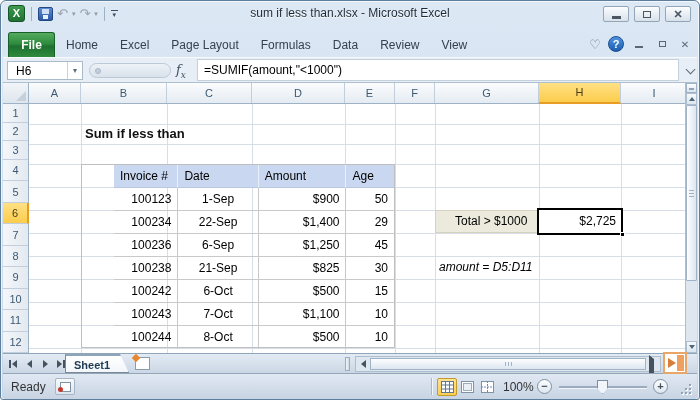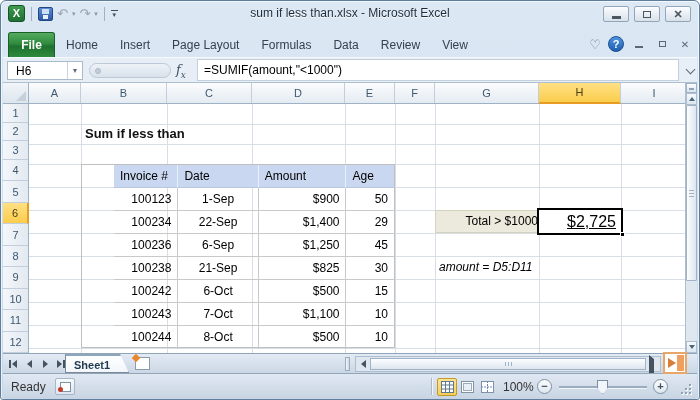--- a/index.html
+++ b/index.html
@@ -69,22 +69,22 @@
   .rh.sel { background:linear-gradient(#FFE084,#FBCD4D); border-right:2px solid #E79C23; margin-right:-1px; color:#4A3C14; }
   .sheet-title { position:absolute; left:82px; top:20px; height:20px; line-height:20px; font-size:13px; font-weight:bold; color:#111; }
   .xtable { position:absolute; left:78px; top:60px; width:314px; height:184px; border:1px solid #BFBFBF; }
   .trow { display:flex; height:23px; }
   .tcell { border-right:1px solid #C9C9C9; border-bottom:1px solid #C9C9C9; font-size:12px; color:#000; line-height:22px; padding:0 6px; white-space:nowrap; overflow:hidden; }
   .tcell:nth-child(1){ width:68px;margin-left:32px; } .tcell:nth-child(2){ width:85px; } .tcell:nth-child(3){ width:93px; } .tcell:nth-child(4){ width:50px; border-right:none; }
   .trow:last-child .tcell { border-bottom:none; }
   .thead .tcell { background:#C9D8F0; border-right:1px solid #E9F0F9; border-bottom:1px solid #B9C8E0; }
   .thead .tcell:nth-child(4){ border-right:none; }
   .num { text-align:right; } .ctr { text-align:center; }
-  .summary-label { position:absolute; left:432px; top:106px; width:104px; height:23px; background:#ECEADC; border:1px solid #D5D2C0; font-size:12px; color:#000; line-height:21px; padding-left:19px;text-align:right; }
-  .summary-value { position:absolute; left:534px; top:104px; width:86px; height:27px; border:2px solid #000; background:#fff; font-size:16px; color:#000; line-height:23px; text-align:right; padding-right:5px;text-decoration:underline; }
+  .summary-label { position:absolute; left:432px; top:106px; width:104px; height:23px; background:#ECEADC; border:1px solid #D5D2C0; font-size:12px; color:#000; line-height:21px; padding-left:19px; }
+  .summary-value { position:absolute; left:534px; top:104px; width:86px; height:27px; border:2px solid #000; background:#fff; font-size:12px; color:#000; line-height:23px; text-align:right; padding-right:5px; }
   .fill-handle { position:absolute; left:617px; top:128px; width:5px; height:5px; background:#000; border:1px solid #fff; }
   .range-note { position:absolute; left:436px; top:152px; height:23px; line-height:23px; font-style:italic; font-size:12px; color:#000; }
   
   .vscroll { position:absolute; right:2px; top:82px; width:12px; height:270px; background:#DEE6EF; border-left:1px solid #AEBECE; }
   .vsplit { position:absolute; top:0; left:0; right:0; height:10px; background:linear-gradient(#FDFEFF,#D9E3EE); border:1px solid #9FB2C6; }
   .vsplit::after { content:""; position:absolute; left:2px; right:2px; top:4px; height:2px; background:#8FA3B8; }
   .sarrow { position:absolute; left:0; right:0; height:12px; background:linear-gradient(#F6F9FC,#DCE6F0); border:1px solid #AEBECE; display:flex; align-items:center; justify-content:center; }
   .tri-up { border-left:3px solid transparent; border-right:3px solid transparent; border-bottom:4px solid #4F6578; }
   .tri-dn { border-left:3px solid transparent; border-right:3px solid transparent; border-top:4px solid #4F6578; }
   .vthumb { position:absolute; left:0; width:11px; top:22px; height:176px; background:linear-gradient(to right,#FDFEFF,#DCE5EF); border:1px solid #9FB2C6; border-radius:1px; }
@@ -159,21 +159,21 @@
         </div>
       <div class="wbtn">
           <span class="cls">✕</span>
         </div>
     </div>
   </div>
 
   <div class="tabrow">
     <div class="file-tab">File</div>
     <div class="rtab">Home</div>
-    <div class="rtab">Insert</div>
+    <div class="rtab">Excel</div>
     <div class="rtab">Page Layout</div>
     <div class="rtab">Formulas</div>
     <div class="rtab">Data</div>
     <div class="rtab">Review</div>
     <div class="rtab">View</div>
     <div class="ribbon-right">
       <span class="heart">♡</span>
       <div class="help">?</div>
       <div class="rwin">
           <span class="min"></span>

